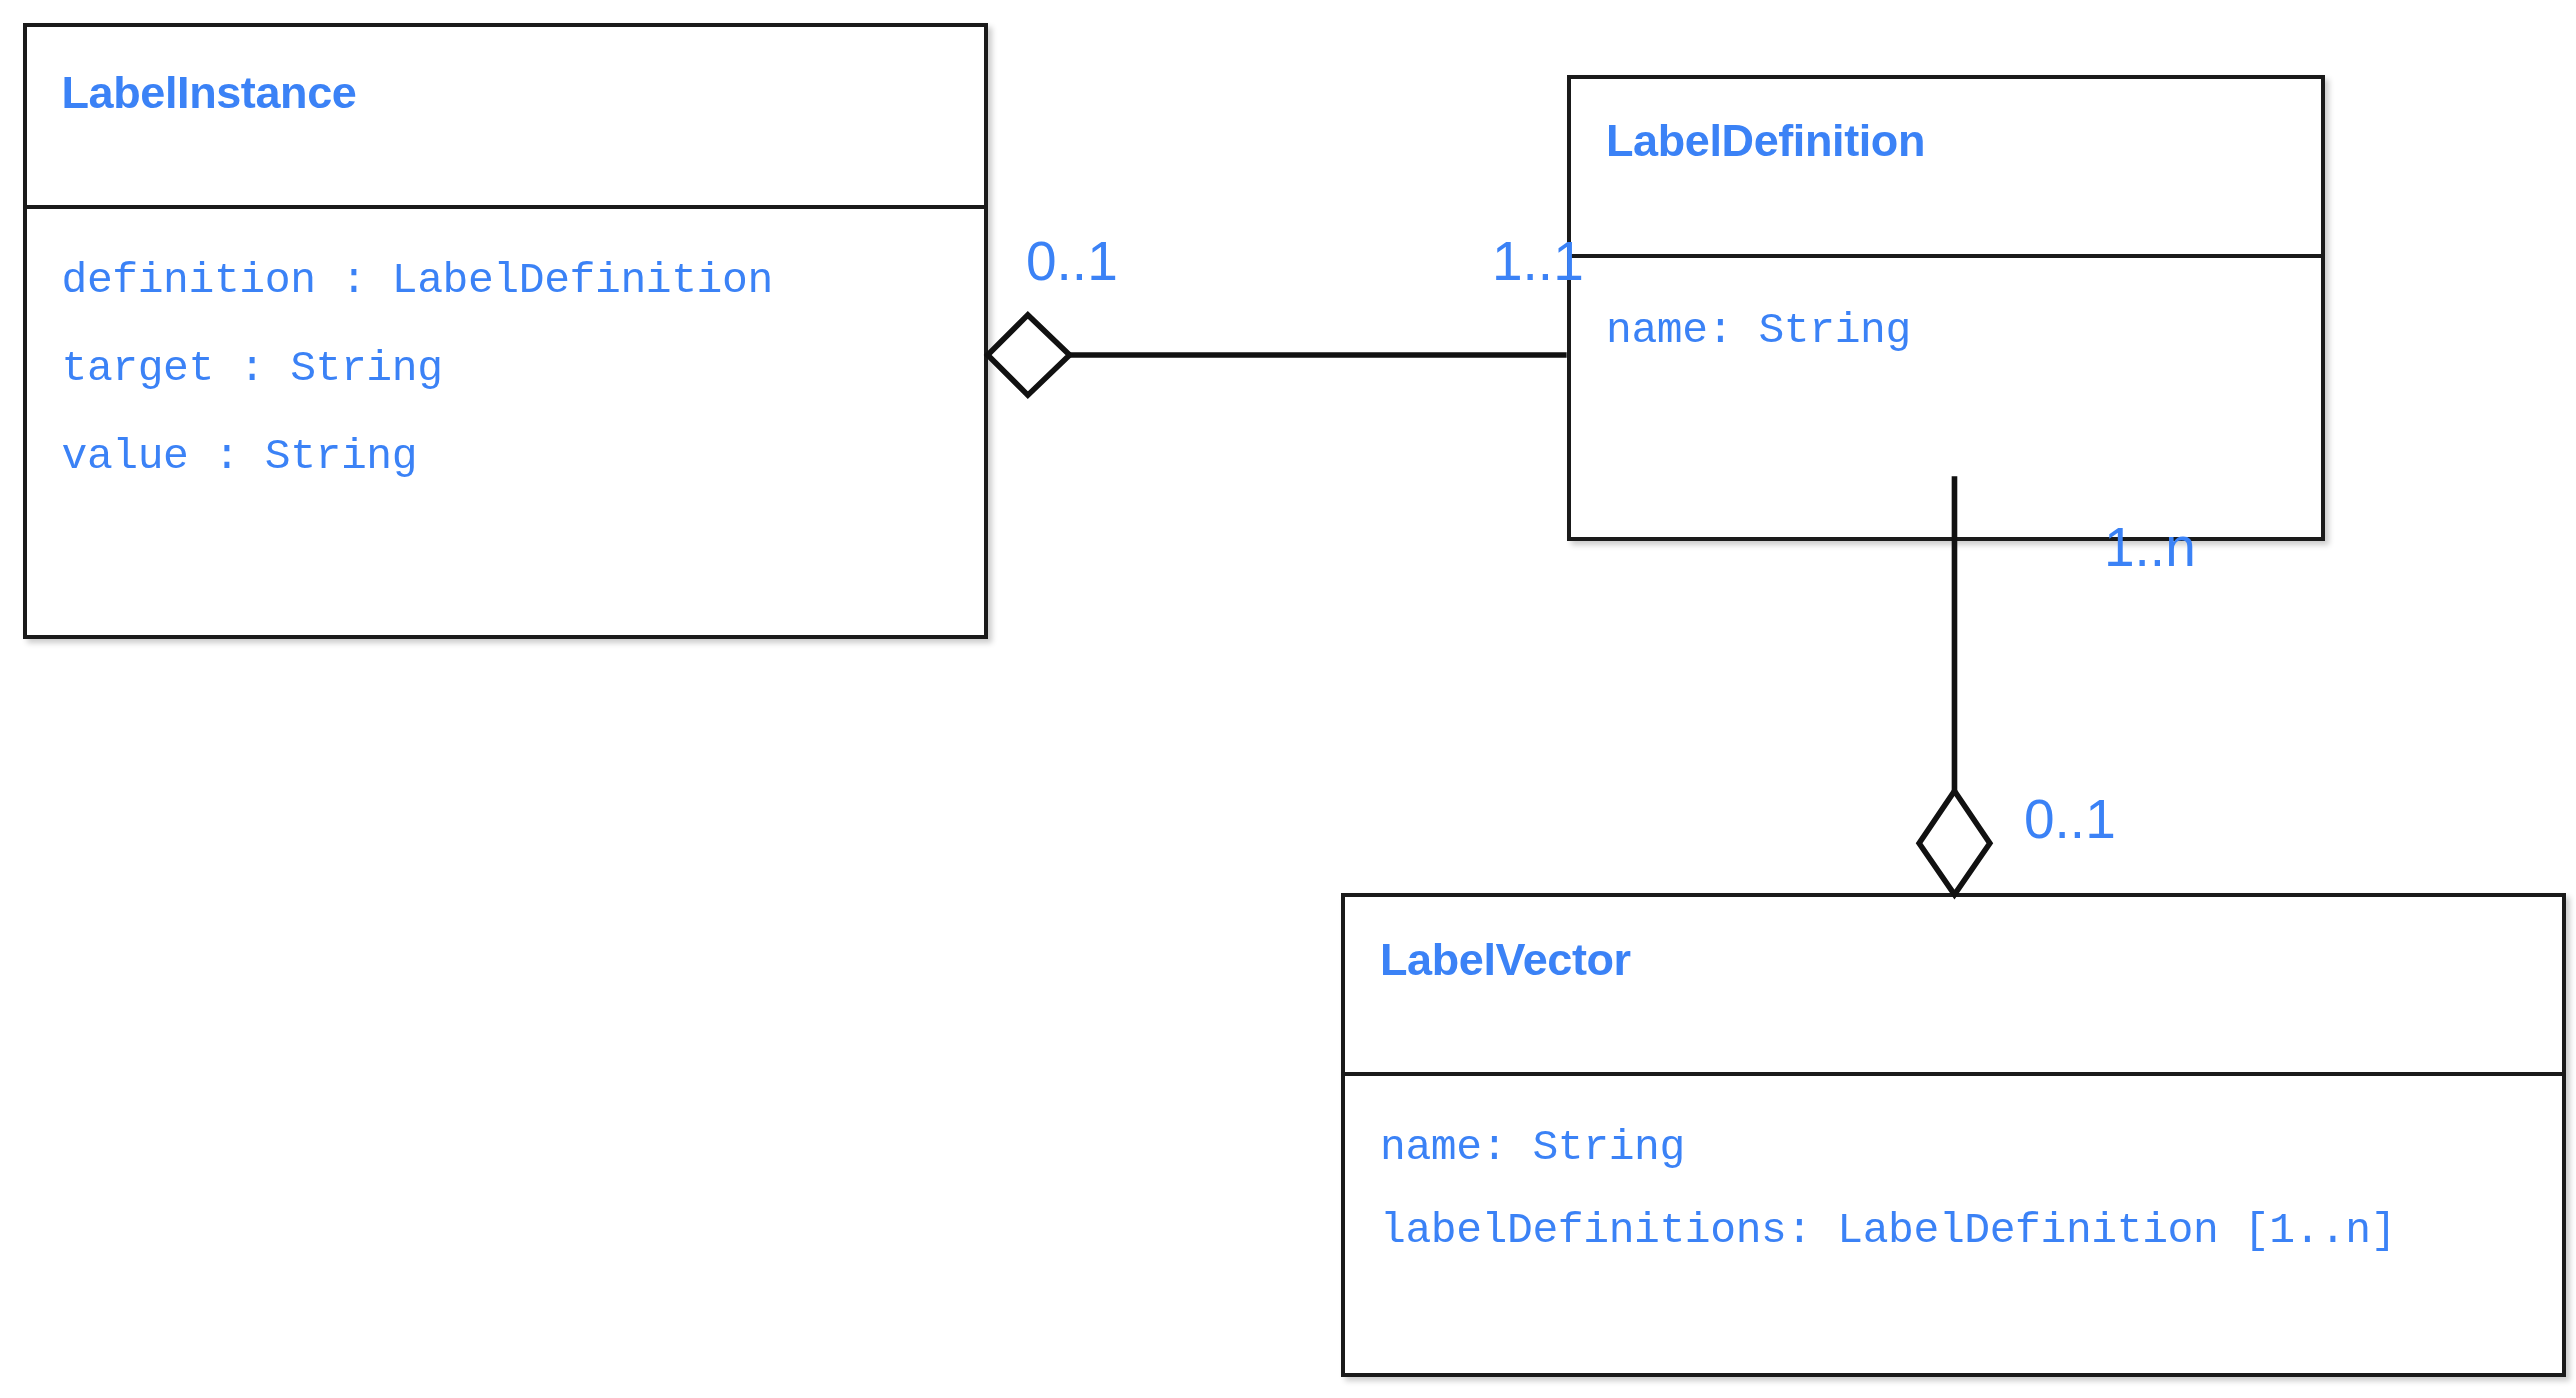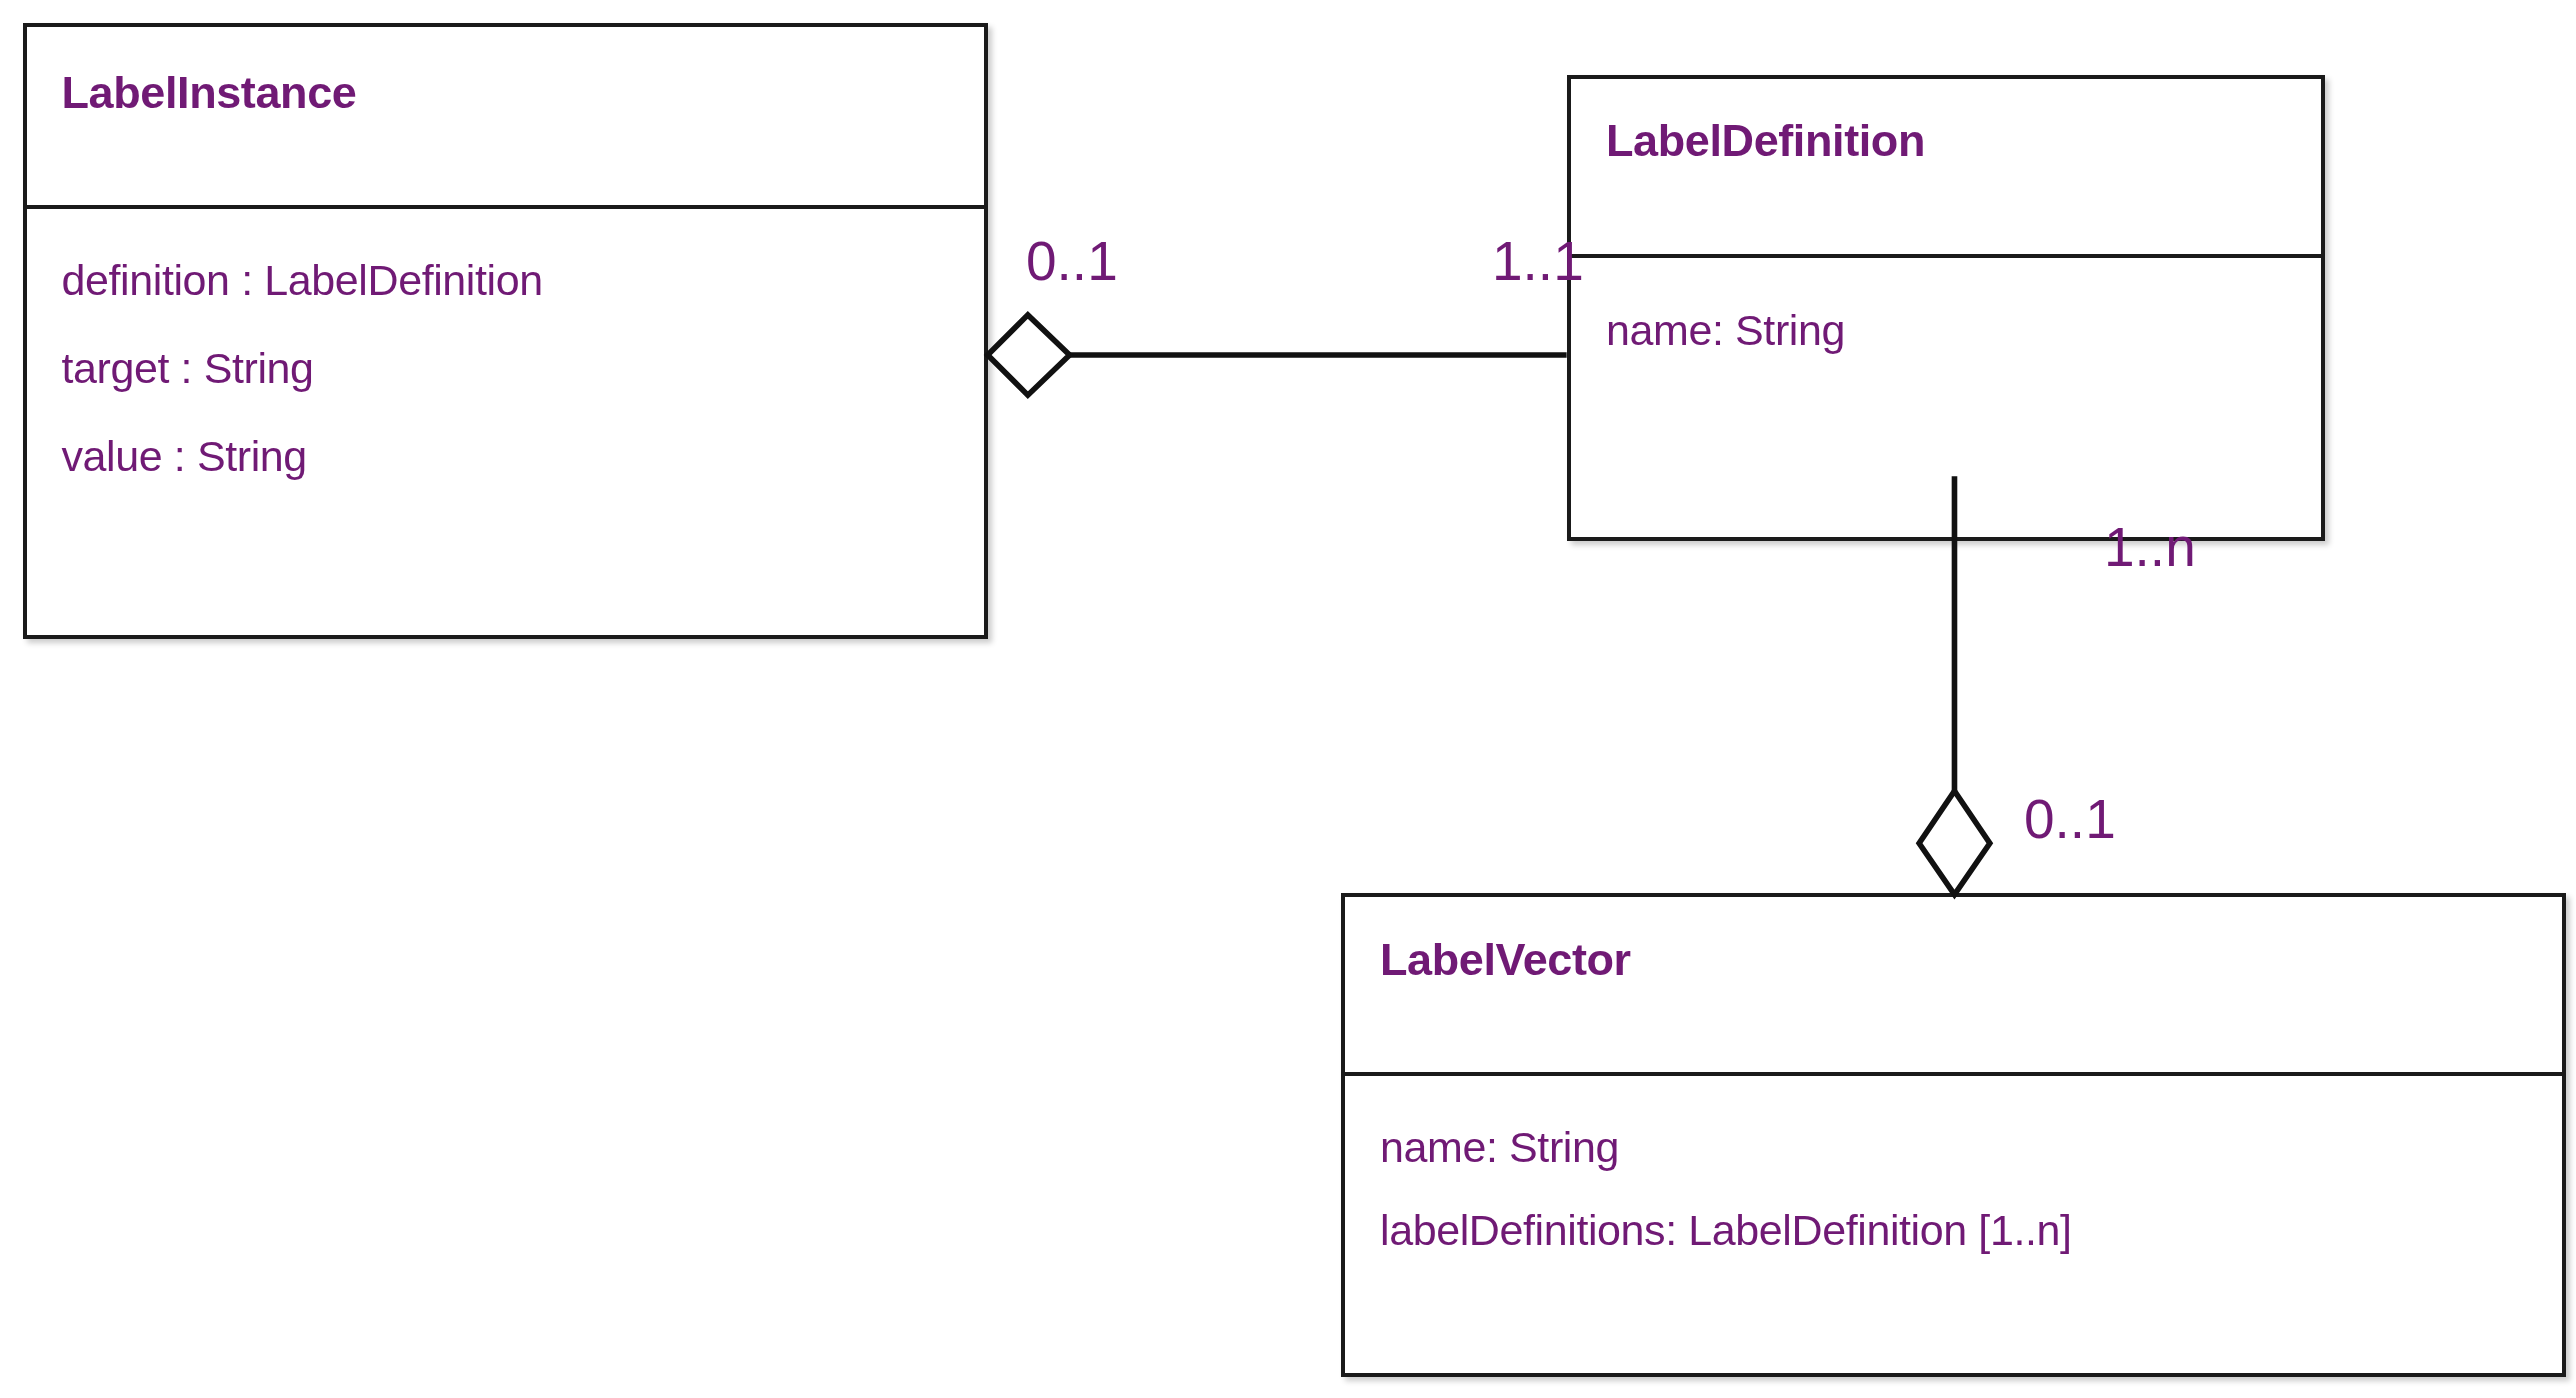--- a/index.html
+++ b/index.html
@@ -8,21 +8,21 @@
     padding: 0;
     background: #ffffff;
   }
   #canvas {
     position: relative;
     width: 2576px;
     height: 1399px;
     background: #ffffff;
     overflow: hidden;
     font-family: "Liberation Sans", sans-serif;
-    color: #701a75;
+    color: #3b82f6;
   }
   
   .uml-class {
     position: absolute;
     box-sizing: border-box;
     background: #ffffff;
     border: 4.8px solid #1a1a1a;
     box-shadow: 4px 4px 5.6px rgba(0,0,0,0.20);
   }
   .uml-header {
@@ -35,20 +35,21 @@
   .uml-title {
     font-weight: bold;
     font-size: 45px;
     line-height: 1;
     white-space: nowrap;
     letter-spacing: -0.4px;
   }
   .uml-body {
     position: relative;
     box-sizing: border-box;
+    font-family: Liberation Mono, monospace;
   }
   .uml-attr {
     font-size: 43px;
     line-height: 1;
     white-space: nowrap;
     letter-spacing: -0.4px;
   }
 
   
   #box-label-instance { left: 22.5px;  top: 22.5px;   width: 965px; height: 616px; }

